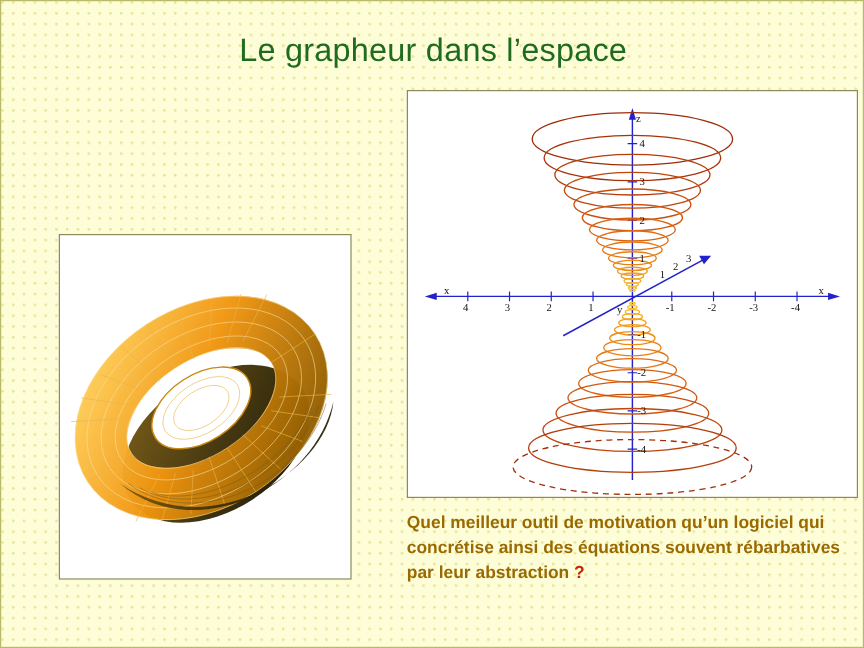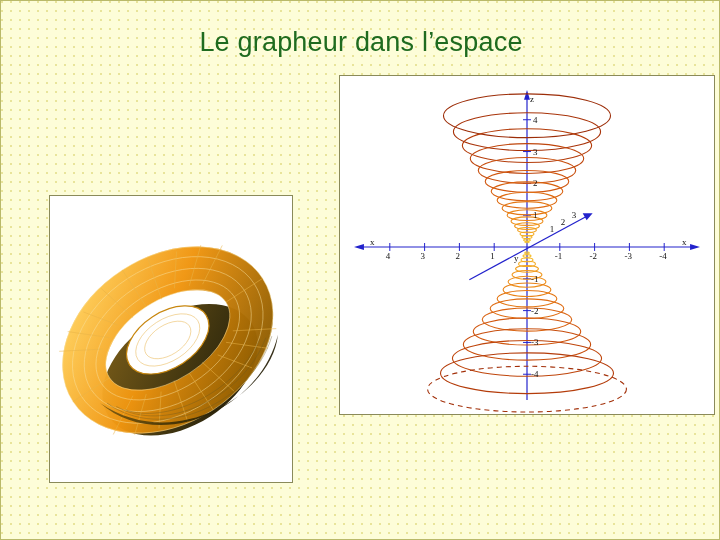--- a/index.html
+++ b/index.html
@@ -257,14 +257,18 @@
         <text x="192" y="271">-3</text>
         <text x="192" y="303">-4</text>
 
         <text x="233" y="143">3</text>
         <text x="222" y="150">2</text>
         <text x="211" y="157">1</text>
       </g>
     </svg>
   </div>
 
+  <div id="bottom-text">
+    <span>Quel meilleur outil de motivation qu’un logiciel qui concrétise ainsi des équations souvent rébarbatives par leur abstraction</span>
+    <span class="qmark">?</span>
+  </div>
 
 </div>
 
 </body></html>

